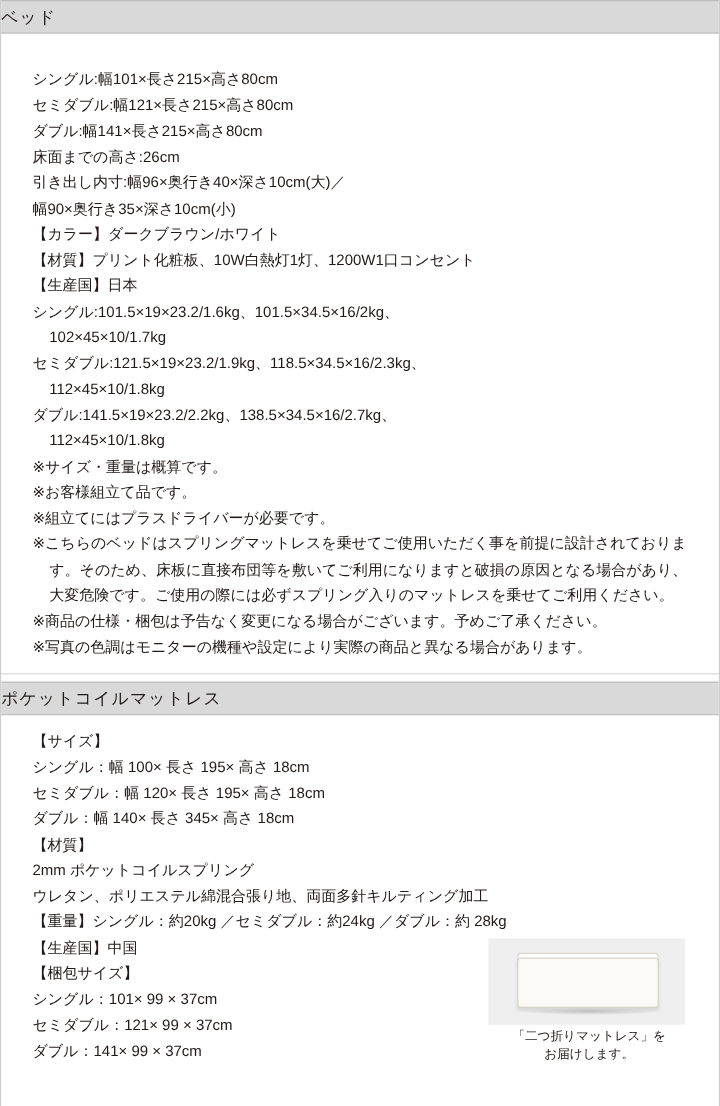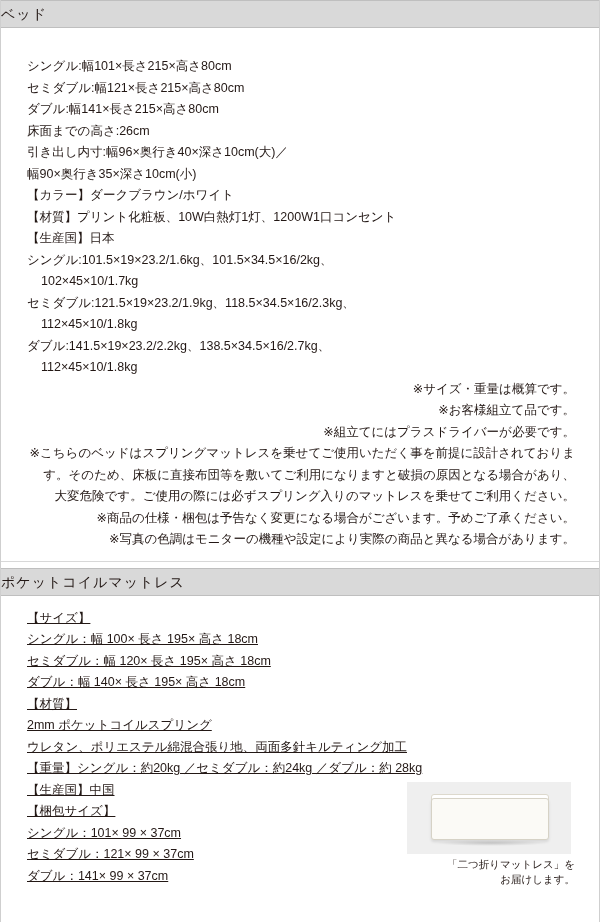--- a/index.html
+++ b/index.html
@@ -54,40 +54,38 @@
     padding-left: 14px;
     text-indent: 0;
   }
   .note {
     font-size: 12.5px;
     line-height: 1.72;
     margin: 0;
     padding-left: 14px;
     text-indent: -14px;
     white-space: pre-wrap;
-    text-align: right;
   }
   .divider {
     height: 1px;
     background: #d8d8d8;
     margin: 0;
     width: 100%;
   }
   .spacer-sm { height: 6px; }
   .mattress-body {
     position: relative;
     padding: 12px 24px 6px 26px;
-    text-decoration: underline;
   }
   .mattress-img-wrap {
     position: absolute;
     right: 24px;
     bottom: 6px;
     width: 168px;
-    text-align: right;
+    text-align: center;
     margin-top: 12px;
   }
   .mattress-photo {
     width: 164px;
     height: 72px;
     background: #efefef;
     position: relative;
     overflow: hidden;
     border: 0;
   }
@@ -162,21 +160,21 @@
 
   <div class="divider"></div>
   <div class="spacer-sm"></div>
 
   <div class="section">
     <div class="section-header">ポケットコイルマットレス</div>
     <div class="section-body mattress-body">
       <p class="line">【サイズ】</p>
       <p class="line">シングル：幅 100× 長さ 195× 高さ 18cm</p>
       <p class="line">セミダブル：幅 120× 長さ 195× 高さ 18cm</p>
-      <p class="line">ダブル：幅 140× 長さ 195× 高さ 18cm</p>
+      <p class="line">ダブル：幅 140× 長さ 345× 高さ 18cm</p>
       <p class="line">【材質】</p>
       <p class="line">2mm ポケットコイルスプリング</p>
       <p class="line">ウレタン、ポリエステル綿混合張り地、両面多針キルティング加工</p>
       <p class="line">【重量】シングル：約20kg ／セミダブル：約24kg ／ダブル：約 28kg</p>
       <p class="line">【生産国】中国</p>
       <p class="line">【梱包サイズ】</p>
       <p class="line">シングル：101× 99 × 37cm</p>
       <p class="line">セミダブル：121× 99 × 37cm</p>
       <p class="line">ダブル：141× 99 × 37cm</p>
 

